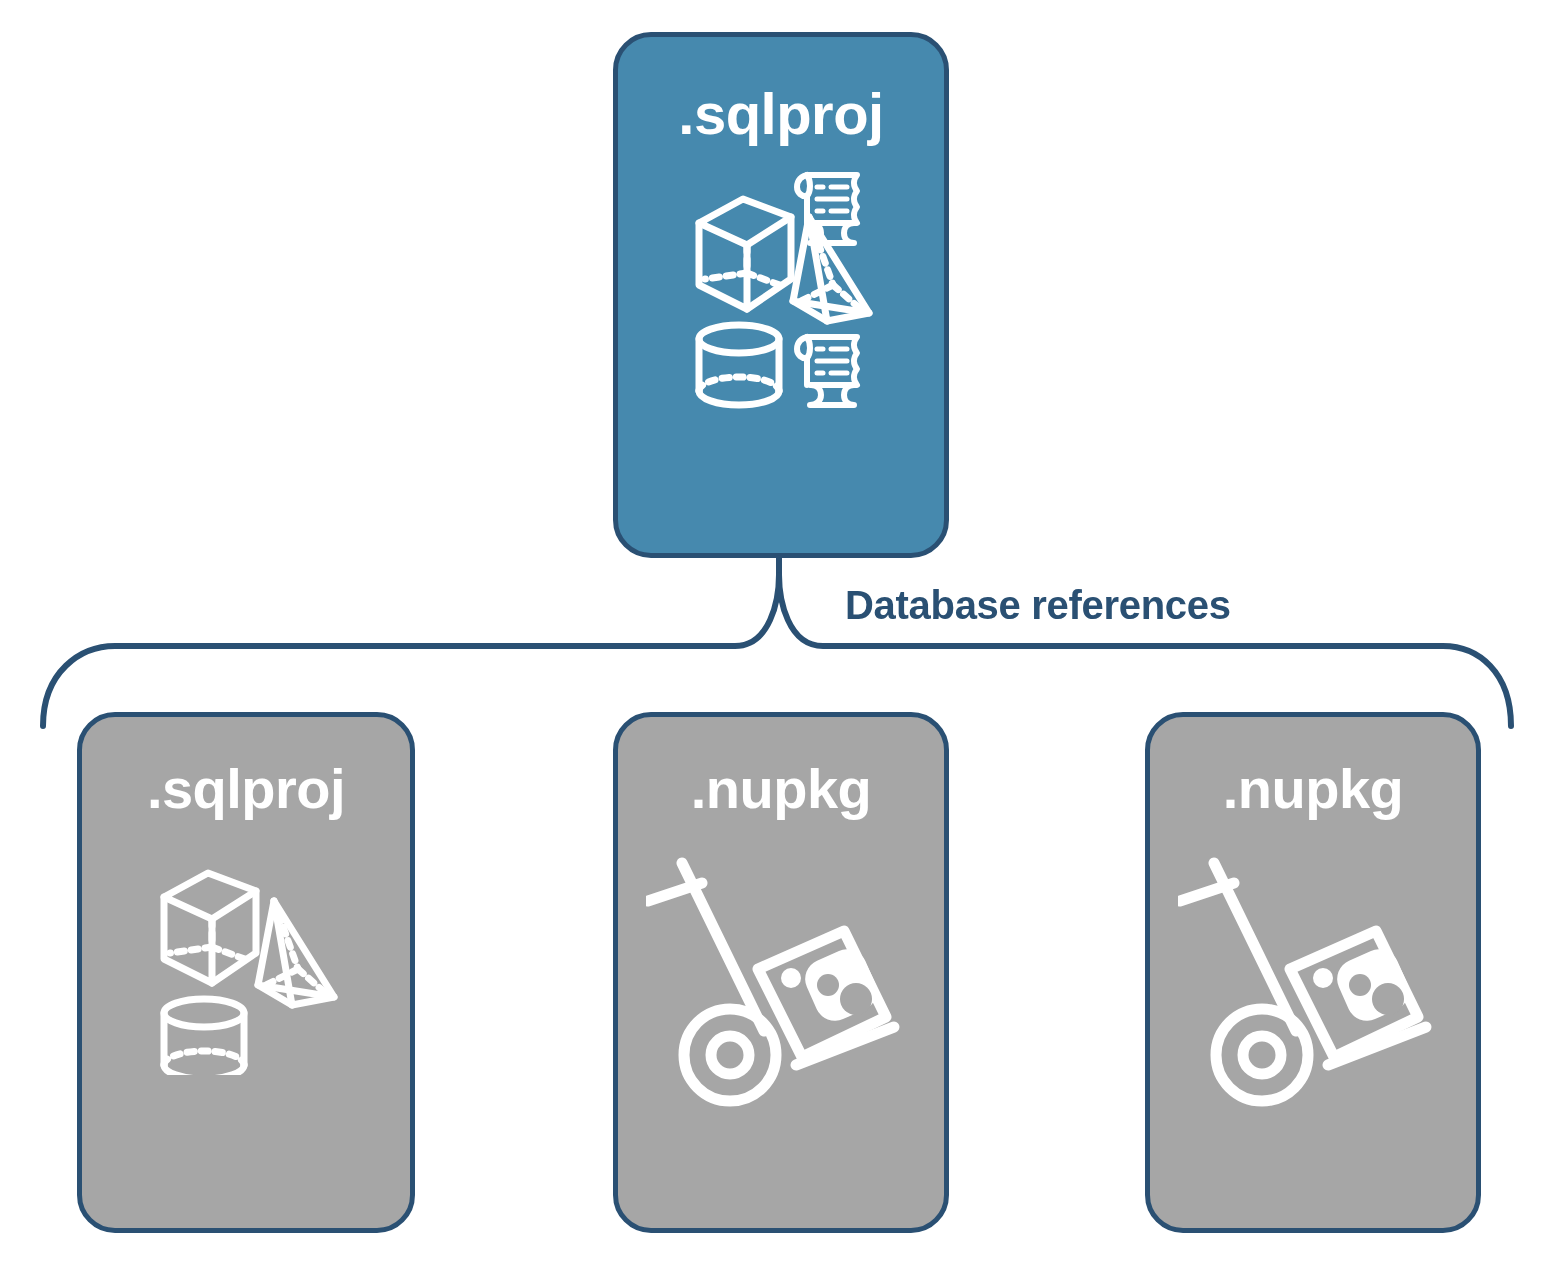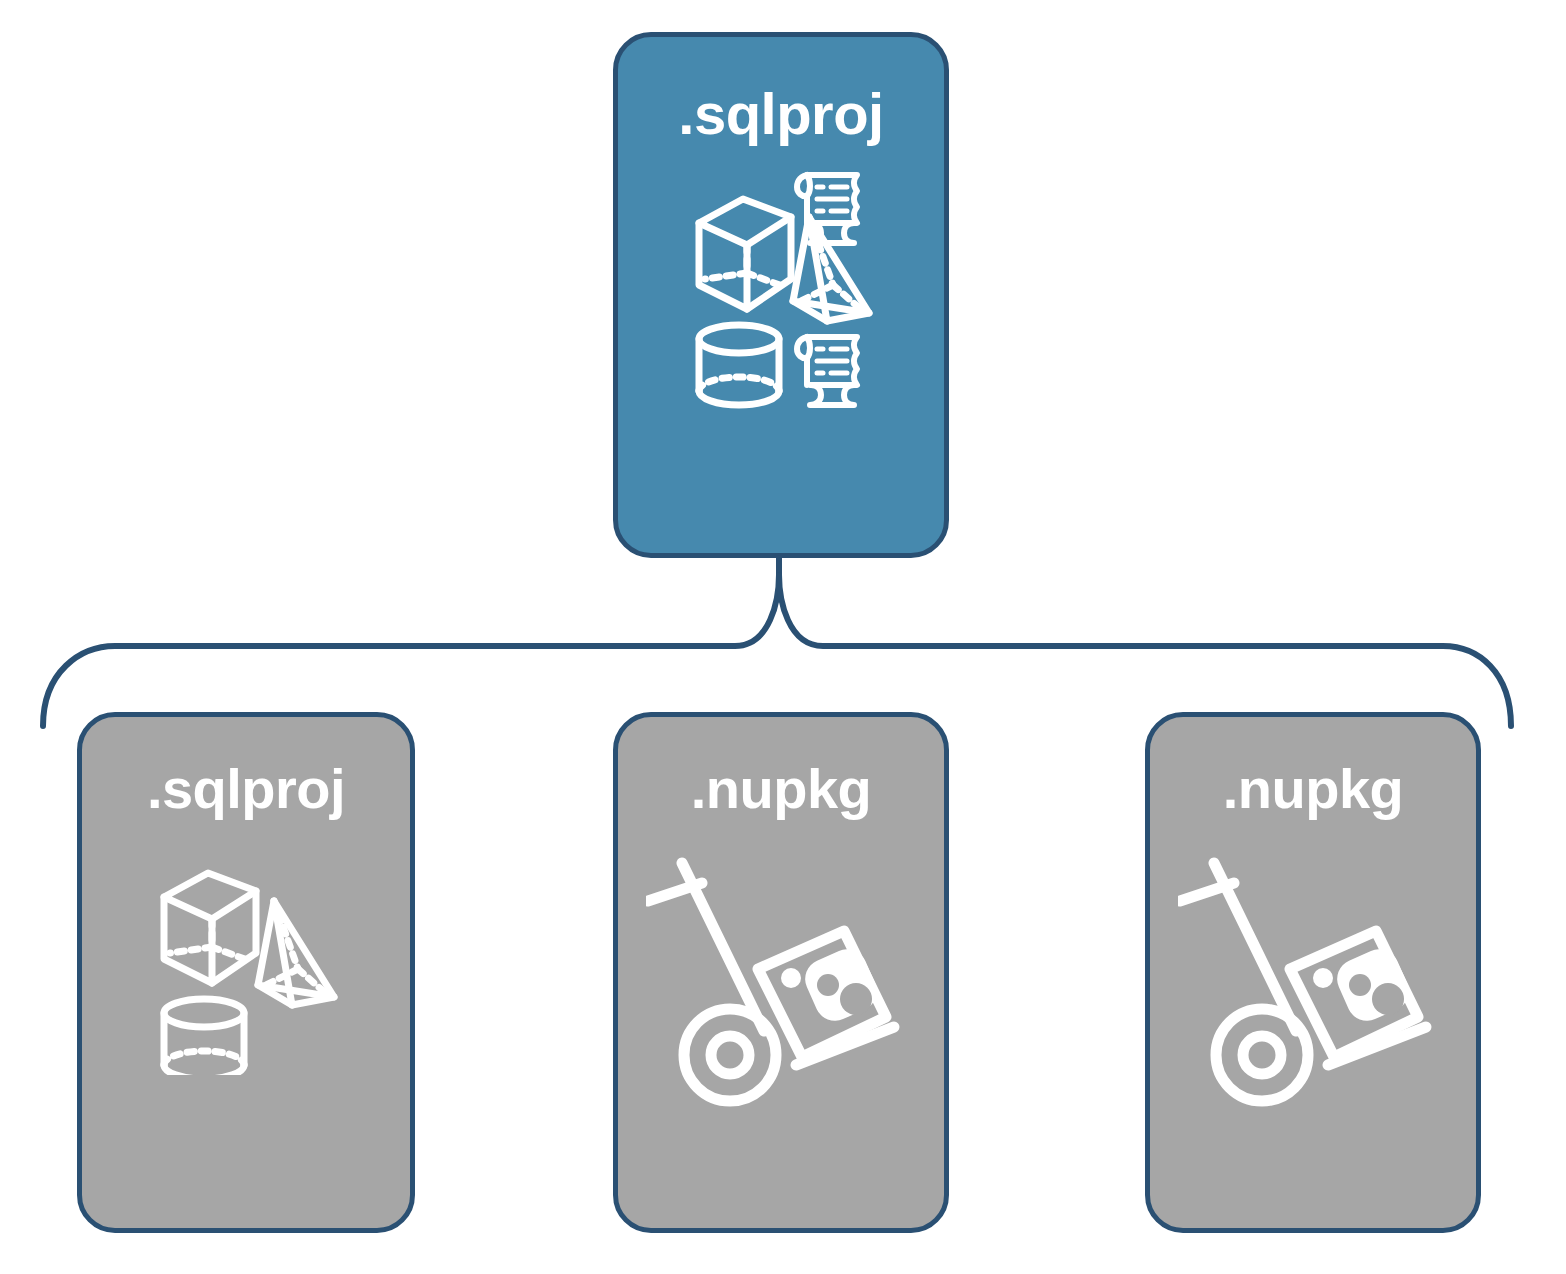--- a/index.html
+++ b/index.html
@@ -164,20 +164,21 @@
   <svg class="brace-layer" viewBox="0 0 1566 1274" width="1566" height="1274">
     <g fill="none" stroke="#2a5073" stroke-width="6" stroke-linecap="round">
 
       <path d="M779,558 L779,575"></path>
 
       <path d="M779,575 C779,600 770,646 735,646 L115,646 C80,646 43,672 43,726"></path>
 
       <path d="M779,575 C779,600 788,646 823,646 L1443,646 C1478,646 1511,672 1511,726"></path>
     </g>
   </svg>
+  <div class="brace-label">Database references</div>
 
   <div class="card card-bl">
     <div class="card-title">.sqlproj</div>
     <div class="card-icon">
       <svg width="200" height="210" viewBox="0 0 200 210" fill="none" stroke="#ffffff" stroke-width="7" stroke-linejoin="round" stroke-linecap="round">
         <g>
           <polygon points="18,32 62,8 110,26 66,54" fill="none"></polygon>
           <polyline points="18,32 18,94 66,118 66,54" fill="none"></polyline>
           <polyline points="110,26 110,88 66,118" fill="none"></polyline>
           <path d="M66,54 L66,82" stroke-dasharray="7 7"></path>

